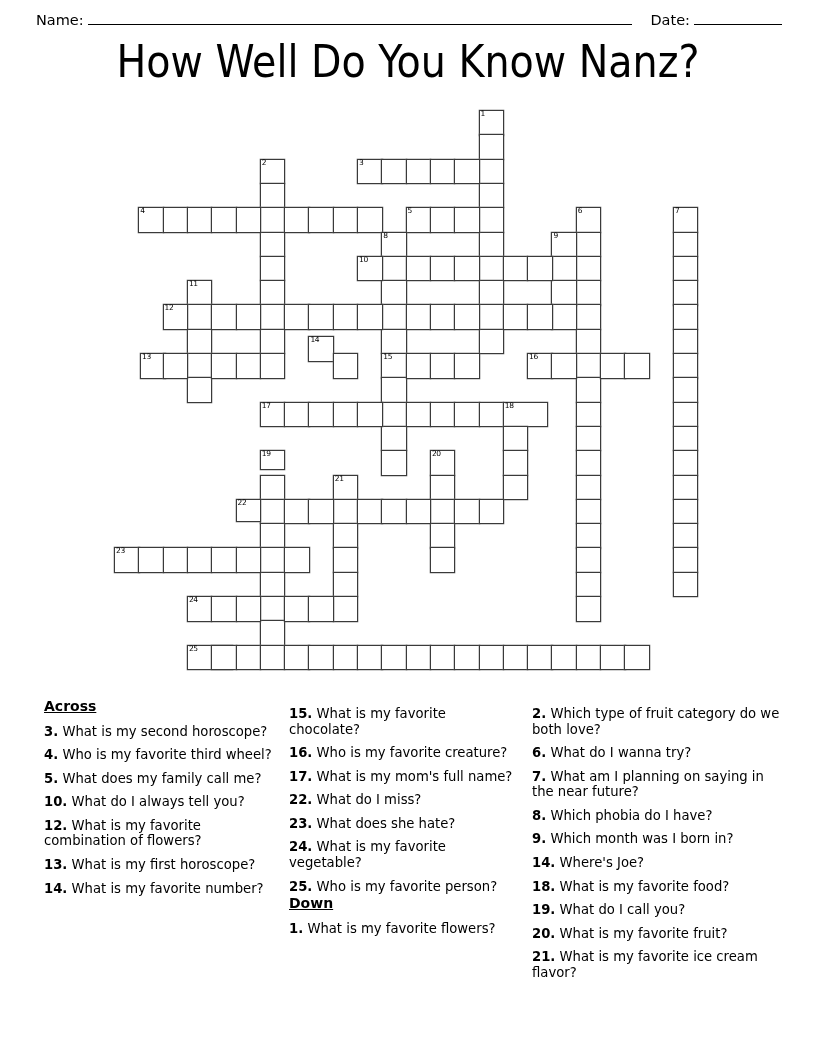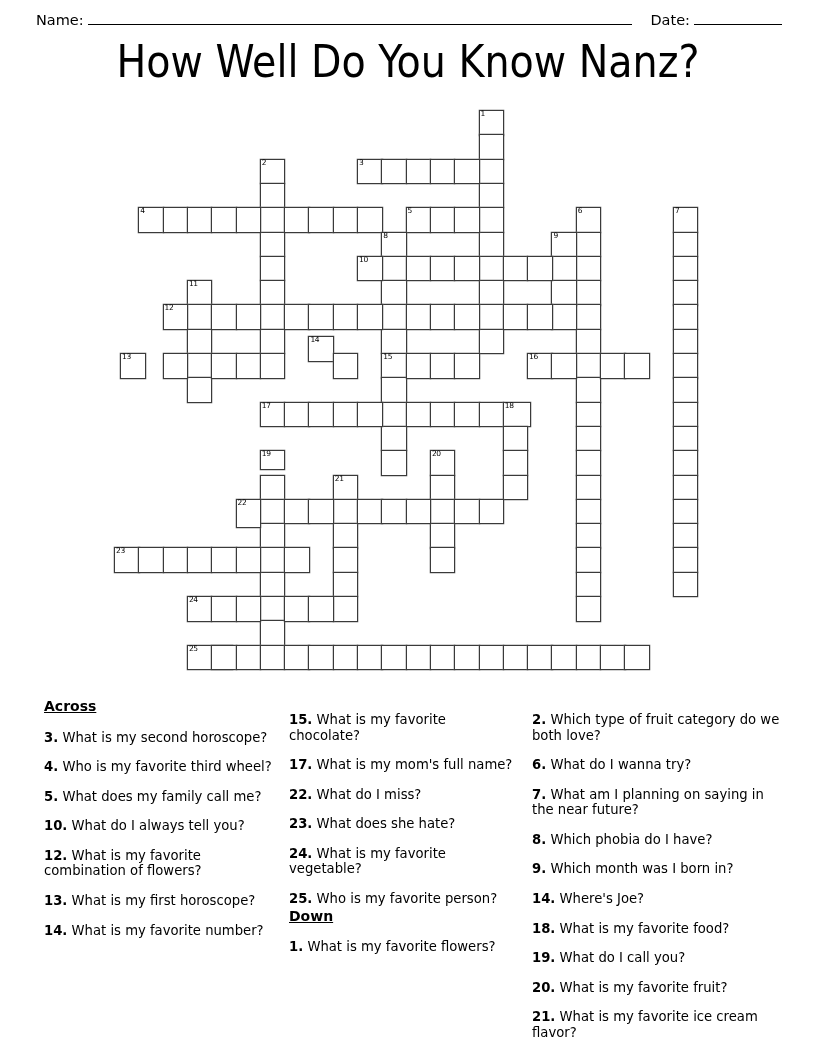--- a/index.html
+++ b/index.html
@@ -90,21 +90,21 @@
   .clue-col.mid { width: 243px; }
   .clue-col.right { width: 248px; padding-right: 0; }
   .clue-head {
     font-weight: bold;
     text-decoration: underline;
     font-size: 14px;
     display: inline-block;
     margin-bottom: 1px;
   }
   .clue {
-    margin: 14px 0 1px 0;
+    margin: 8px 0 1px 0;
     text-indent: 0;
   }
   .clue b { font-weight: bold; }
 </style>
 </head>
 <body>
 
 <div class="namebar">
   <span class="nb-label">Name:</span>
   <span class="nb-rule-long"></span>
@@ -240,21 +240,21 @@
     <div class="cell" style="left: 235.5px; top: 304.4px; width: 25.6px; height: 25.6px;"></div>
     <div class="cell" style="left: 284.1px; top: 304.4px; width: 25.6px; height: 25.6px;"></div>
     <div class="cell" style="left: 308.4px; top: 304.4px; width: 25.6px; height: 25.6px;"></div>
     <div class="cell" style="left: 332.7px; top: 304.4px; width: 25.6px; height: 25.6px;"></div>
     <div class="cell" style="left: 357px; top: 304.4px; width: 25.6px; height: 25.6px;"></div>
     <div class="cell" style="left: 405.6px; top: 304.4px; width: 25.6px; height: 25.6px;"></div>
     <div class="cell" style="left: 429.9px; top: 304.4px; width: 25.6px; height: 25.6px;"></div>
     <div class="cell" style="left: 454.2px; top: 304.4px; width: 25.6px; height: 25.6px;"></div>
     <div class="cell" style="left: 502.8px; top: 304.4px; width: 25.6px; height: 25.6px;"></div>
     <div class="cell" style="left: 527.1px; top: 304.4px; width: 25.6px; height: 25.6px;"></div>
-    <div class="cell" style="left: 120px; top: 353px; width: 25.6px; height: 25.6px;">
+    <div class="cell" style="left: 140px; top: 353px; width: 25.6px; height: 25.6px;">
       <span class="num">13</span>
     </div>
     <div class="cell" style="left: 162.6px; top: 353px; width: 25.6px; height: 25.6px;"></div>
     <div class="cell" style="left: 211.2px; top: 353px; width: 25.6px; height: 25.6px;"></div>
     <div class="cell" style="left: 235.5px; top: 353px; width: 25.6px; height: 25.6px;"></div>
     <div class="cell" style="left: 259.8px; top: 353px; width: 25.6px; height: 25.6px;"></div>
     <div class="cell" style="left: 308.4px; top: 336px; width: 25.6px; height: 25.6px;">
       <span class="num">14</span>
     </div>
     <div class="cell" style="left: 332.7px; top: 353px; width: 25.6px; height: 25.6px;"></div>
@@ -271,21 +271,21 @@
       <span class="num">17</span>
     </div>
     <div class="cell" style="left: 284.1px; top: 401.6px; width: 25.6px; height: 25.6px;"></div>
     <div class="cell" style="left: 308.4px; top: 401.6px; width: 25.6px; height: 25.6px;"></div>
     <div class="cell" style="left: 332.7px; top: 401.6px; width: 25.6px; height: 25.6px;"></div>
     <div class="cell" style="left: 357px; top: 401.6px; width: 25.6px; height: 25.6px;"></div>
     <div class="cell" style="left: 405.6px; top: 401.6px; width: 25.6px; height: 25.6px;"></div>
     <div class="cell" style="left: 429.9px; top: 401.6px; width: 25.6px; height: 25.6px;"></div>
     <div class="cell" style="left: 454.2px; top: 401.6px; width: 25.6px; height: 25.6px;"></div>
     <div class="cell" style="left: 478.5px; top: 401.6px; width: 25.6px; height: 25.6px;"></div>
-    <div class="cell" style="left: 502.8px; top: 401.6px; width: 28px; height: 25.6px;">
+    <div class="cell" style="left: 502.8px; top: 401.6px; width: 45px; height: 25.6px;">
       <span class="num">18</span>
     </div>
     <div class="cell" style="left: 502.8px; top: 425.9px; width: 25.6px; height: 25.6px;"></div>
     <div class="cell" style="left: 502.8px; top: 450.2px; width: 25.6px; height: 25.6px;"></div>
     <div class="cell" style="left: 502.8px; top: 474.5px; width: 25.6px; height: 25.6px;"></div>
     <div class="cell" style="left: 259.8px; top: 450.2px; width: 25.6px; height: 20px;">
       <span class="num">19</span>
     </div>
     <div class="cell" style="left: 259.8px; top: 474.5px; width: 25.6px; height: 25.6px;"></div>
     <div class="cell" style="left: 259.8px; top: 498.8px; width: 25.6px; height: 25.6px;"></div>
@@ -302,21 +302,21 @@
     <div class="cell" style="left: 429.9px; top: 523.1px; width: 25.6px; height: 25.6px;"></div>
     <div class="cell" style="left: 429.9px; top: 547.4px; width: 25.6px; height: 25.6px;"></div>
     <div class="cell" style="left: 332.7px; top: 474.5px; width: 25.6px; height: 25.6px;">
       <span class="num">21</span>
     </div>
     <div class="cell" style="left: 332.7px; top: 498.8px; width: 25.6px; height: 25.6px;"></div>
     <div class="cell" style="left: 332.7px; top: 523.1px; width: 25.6px; height: 25.6px;"></div>
     <div class="cell" style="left: 332.7px; top: 547.4px; width: 25.6px; height: 25.6px;"></div>
     <div class="cell" style="left: 332.7px; top: 571.7px; width: 25.6px; height: 25.6px;"></div>
     <div class="cell" style="left: 332.7px; top: 596px; width: 25.6px; height: 25.6px;"></div>
-    <div class="cell" style="left: 235.5px; top: 498.8px; width: 25.6px; height: 29px;">
+    <div class="cell" style="left: 235.5px; top: 498.8px; width: 25.6px; height: 23px;">
       <span class="num">22</span>
     </div>
     <div class="cell" style="left: 284.1px; top: 498.8px; width: 25.6px; height: 25.6px;"></div>
     <div class="cell" style="left: 308.4px; top: 498.8px; width: 25.6px; height: 25.6px;"></div>
     <div class="cell" style="left: 357px; top: 498.8px; width: 25.6px; height: 25.6px;"></div>
     <div class="cell" style="left: 381.3px; top: 498.8px; width: 25.6px; height: 25.6px;"></div>
     <div class="cell" style="left: 405.6px; top: 498.8px; width: 25.6px; height: 25.6px;"></div>
     <div class="cell" style="left: 454.2px; top: 498.8px; width: 25.6px; height: 25.6px;"></div>
     <div class="cell" style="left: 478.5px; top: 498.8px; width: 25.6px; height: 25.6px;"></div>
     <div class="cell" style="left: 114px; top: 547.4px; width: 25.6px; height: 25.6px;">
@@ -367,20 +367,21 @@
         <div class="clue"><b>5.</b><span> What does my family call me?</span></div>
         <div class="clue"><b>10.</b><span> What do I always tell you?</span></div>
         <div class="clue"><b>12.</b><span> What is my favorite combination of flowers?</span></div>
         <div class="clue"><b>13.</b><span> What is my first horoscope?</span></div>
         <div class="clue"><b>14.</b><span> What is my favorite number?</span></div>
       </div>
   </div>
   <div class="clue-col mid">
     <div id="col2-list-a">
         <div class="clue"><b>15.</b><span> What is my favorite chocolate?</span></div>
+        <div class="clue"><b>16.</b><span> Who is my favorite creature?</span></div>
         <div class="clue"><b>17.</b><span> What is my mom's full name?</span></div>
         <div class="clue"><b>22.</b><span> What do I miss?</span></div>
         <div class="clue"><b>23.</b><span> What does she hate?</span></div>
         <div class="clue"><b>24.</b><span> What is my favorite vegetable?</span></div>
         <div class="clue"><b>25.</b><span> Who is my favorite person?</span></div>
       </div>
     <div class="clue-head">Down</div>
     <div id="col2-list-d">
         <div class="clue"><b>1.</b><span> What is my favorite flowers?</span></div>
       </div>

